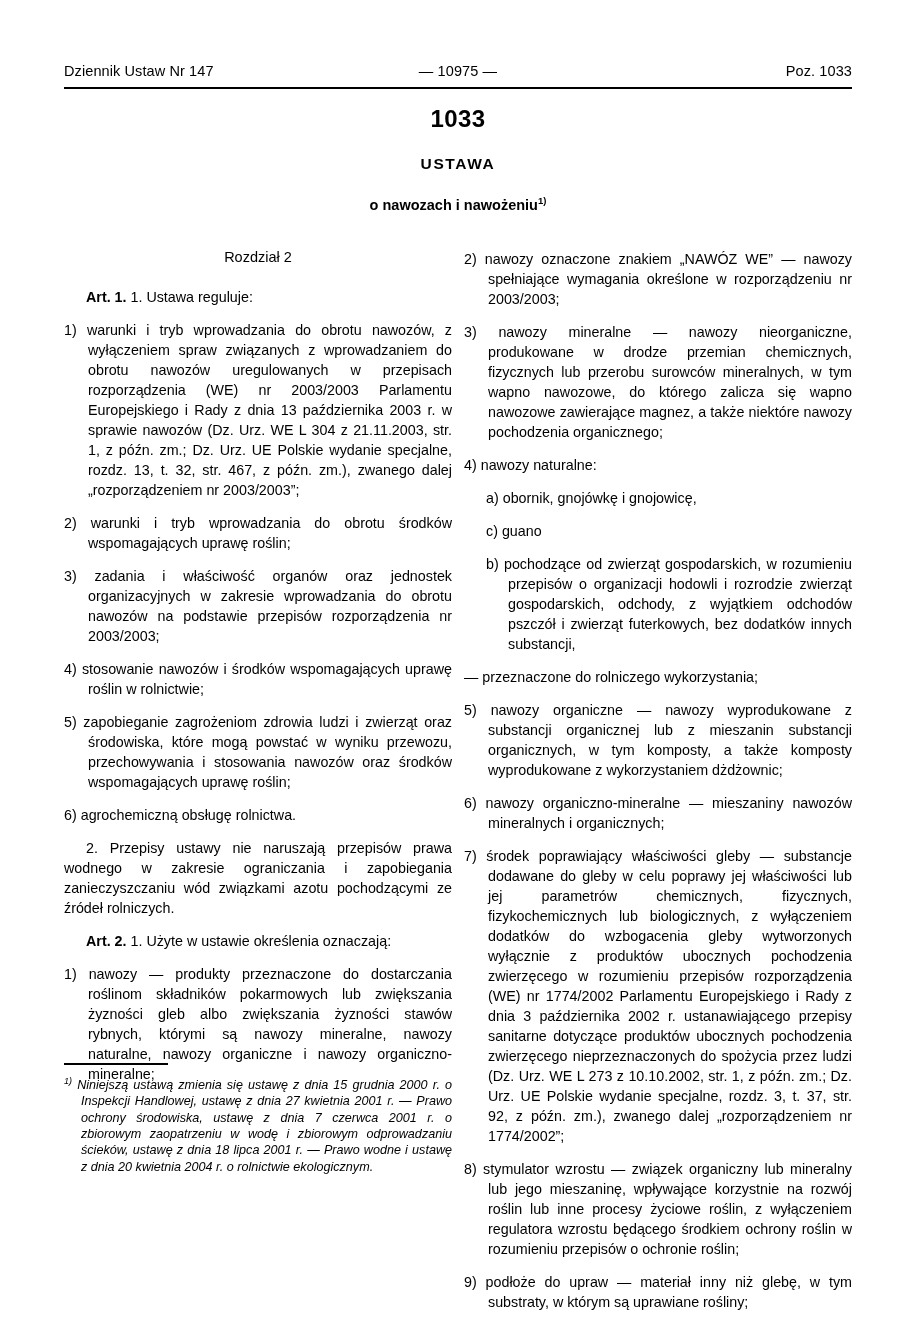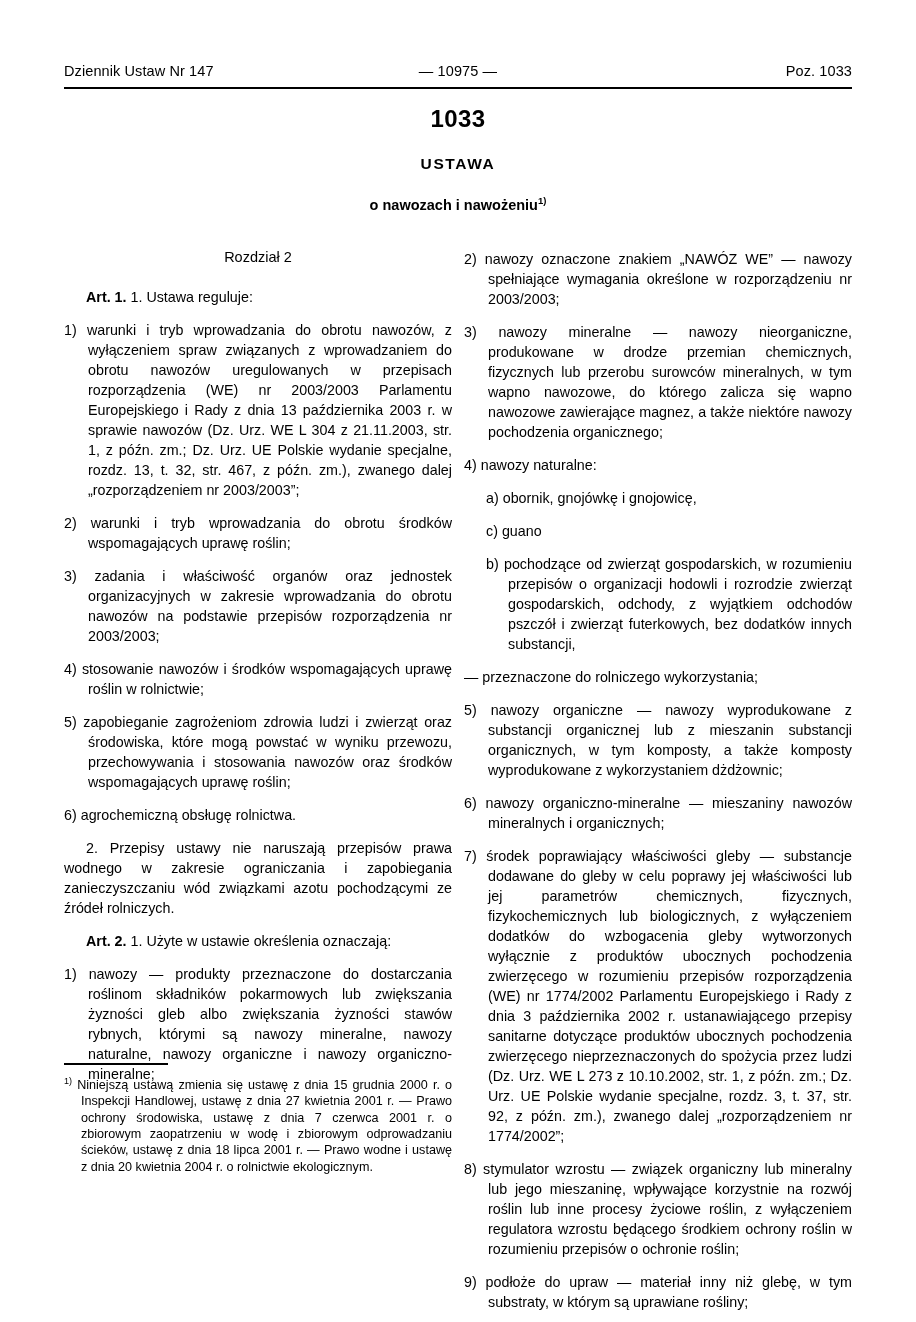--- a/index.html
+++ b/index.html
@@ -145,20 +145,21 @@
     text-indent: -22px;
     margin-bottom: 13px;
   }
 
   
   .footnote-wrap {
     position: absolute;
     left: 64px;
     top: 1062px;
     width: 388px;
+    font-style: italic;
   }
   .footnote-rule {
     width: 104px;
     height: 1.6px;
     background: #000;
     margin: 0 0 8px 0;
   }
   p.footnote {
     font-size: 12.6px;
     line-height: 16.4px;

